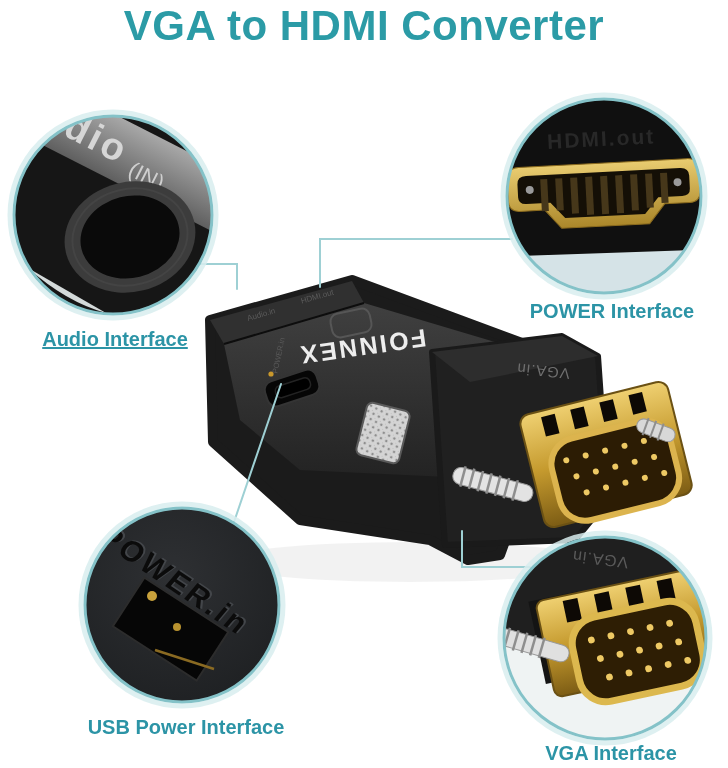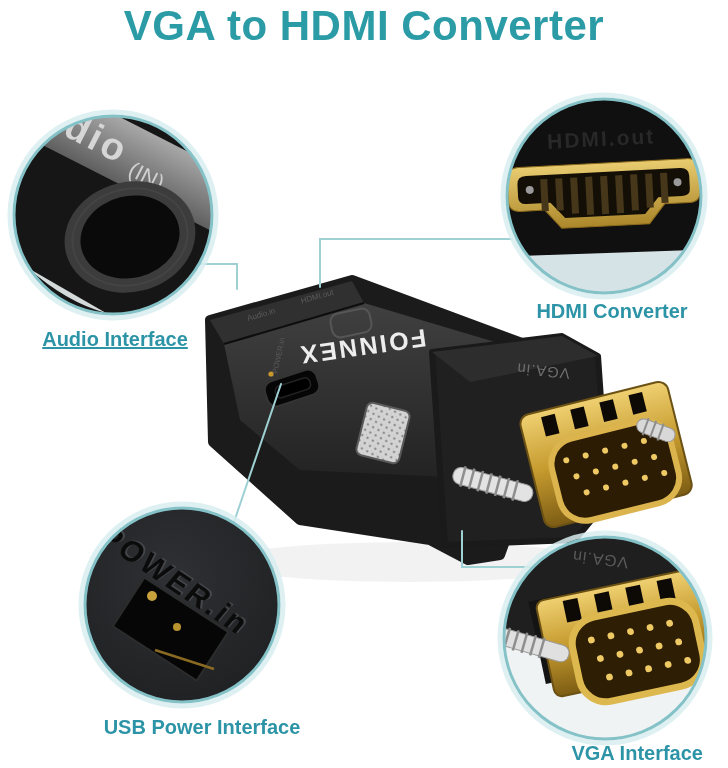--- a/index.html
+++ b/index.html
@@ -3,22 +3,22 @@
 <meta charset="utf-8">
 <style>
   html,body{margin:0;padding:0;background:#fff;}
   .canvas{position:relative;width:728px;height:768px;background:#ffffff;overflow:hidden;
           font-family:"Liberation Sans", sans-serif;}
   .page-title{position:absolute;top:2px;left:0;width:728px;text-align:center;
               font-size:42px;font-weight:bold;letter-spacing:.5px;color:#2B9BA6;margin:0;}
   .callout-label{position:absolute;font-size:20px;font-weight:bold;color:#2C94A6;text-align:center;}
   .lbl-audio{left:25px;top:328px;width:180px;text-decoration:underline;}
   .lbl-hdmi{left:520px;top:300px;width:184px;}
-  .lbl-usb{left:100px;top:716px;width:204px;}
-  .lbl-vga{left:519px;top:742px;width:184px;text-align:right;}
+  .lbl-usb{left:84px;top:716px;width:204px;}
+  .lbl-vga{left:519px;top:742px;width:184px;}
   svg{position:absolute;left:0;top:0;}
   svg text{font-family:"Liberation Sans", sans-serif;}
 </style>
 </head>
 <body>
 
 <div class="canvas">
 
   <h1 class="page-title">VGA to HDMI Converter</h1>
 
@@ -256,16 +256,16 @@
           <line x1="533" y1="634" x2="533" y2="655" stroke="#8e8e8e" stroke-width="2.5"></line>
           <line x1="542" y1="634" x2="542" y2="655" stroke="#8e8e8e" stroke-width="2.5"></line>
         </g>
       </g>
       <circle cx="605" cy="638" r="105" fill="none" stroke="#D8EDEE" stroke-width="5" opacity=".85"></circle>
       <circle cx="605" cy="638" r="101" fill="none" stroke="#84C2C8" stroke-width="3"></circle>
     </g>
   </svg>
 
   <div class="callout-label lbl-audio">Audio Interface</div>
-  <div class="callout-label lbl-hdmi">HDMI Converter</div>
+  <div class="callout-label lbl-hdmi">POWER Interface</div>
   <div class="callout-label lbl-usb">USB Power Interface</div>
   <div class="callout-label lbl-vga">VGA Interface</div>
 </div>
 
 </body></html>

